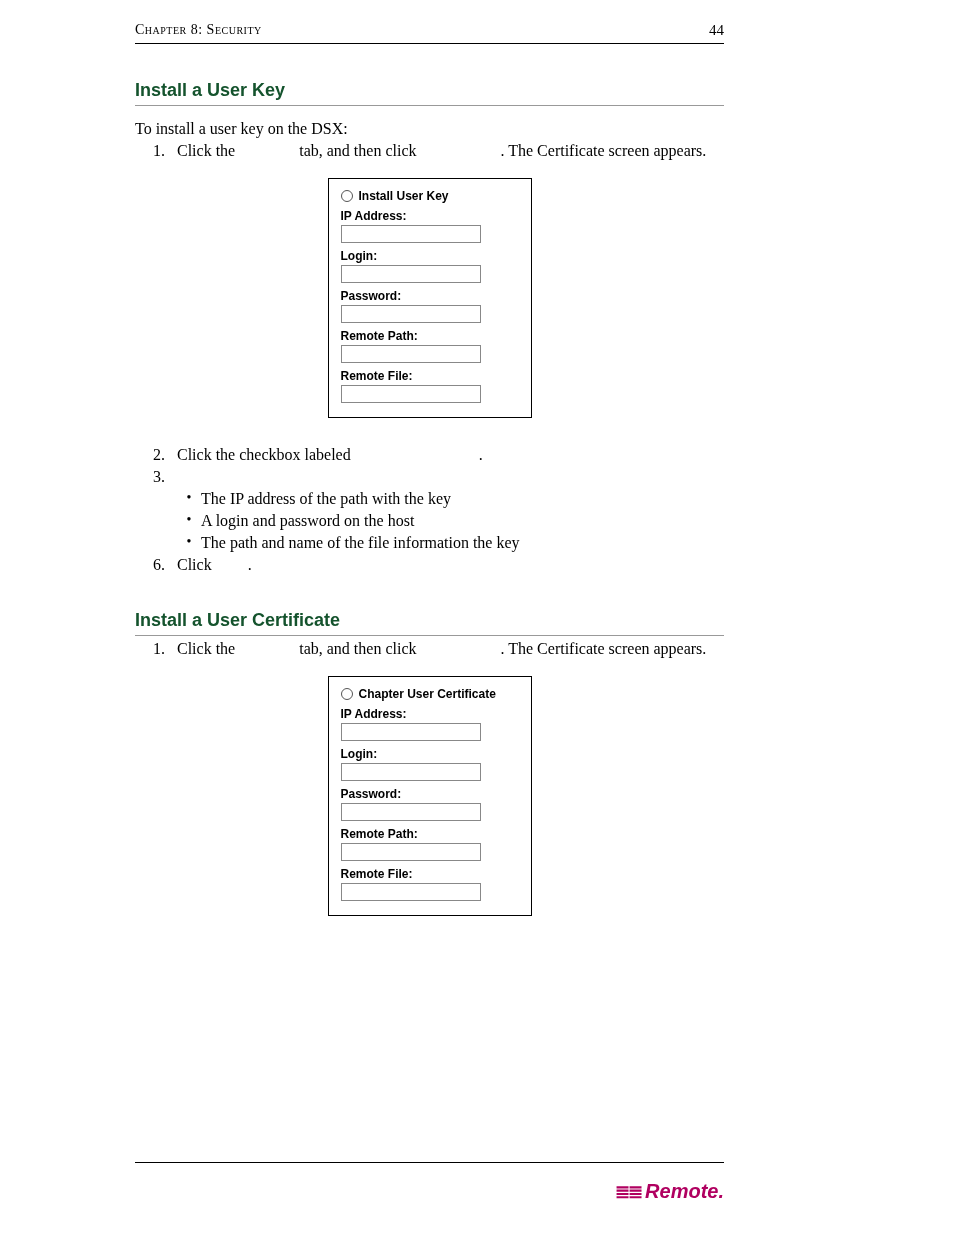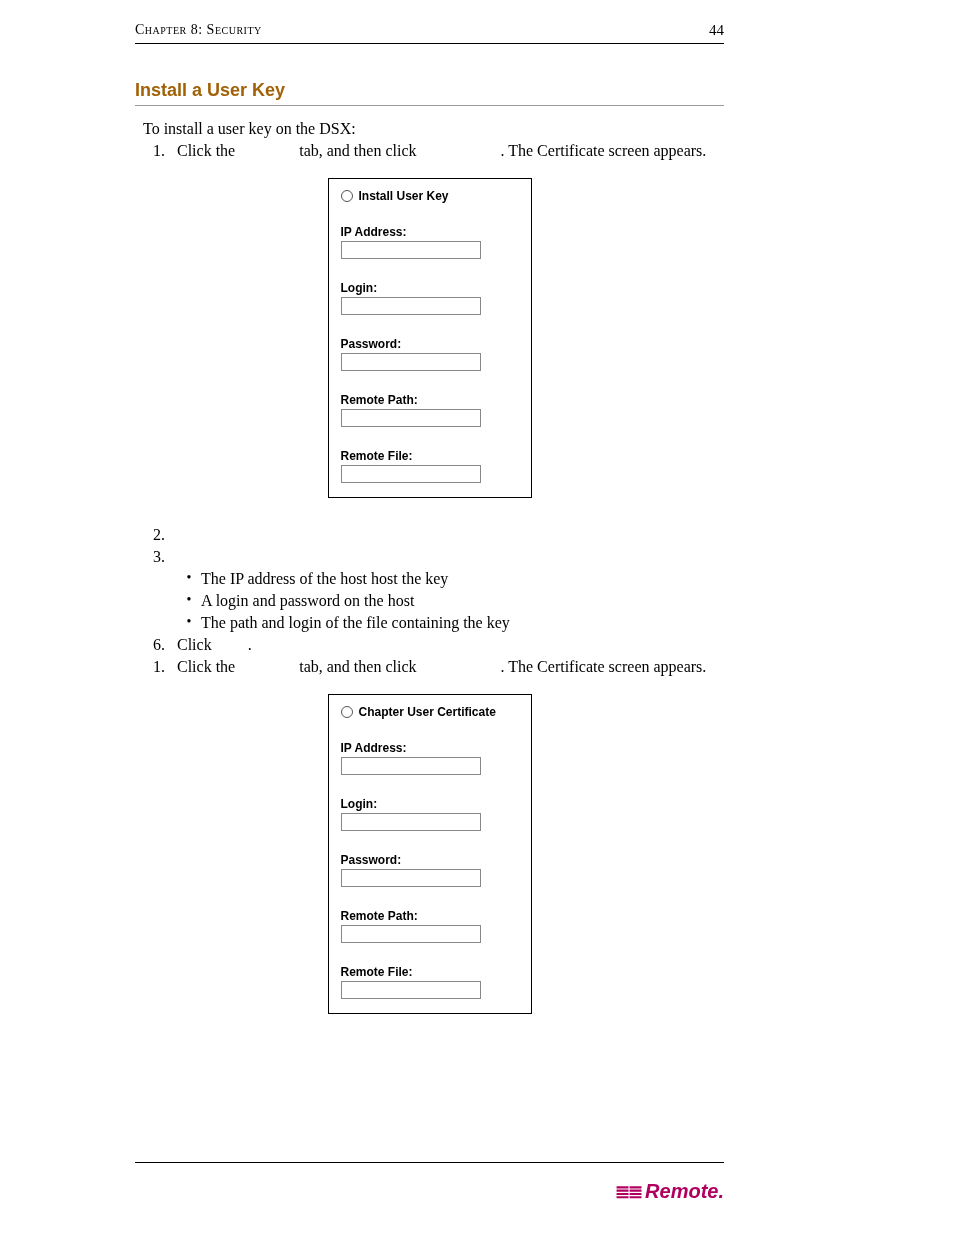--- a/index.html
+++ b/index.html
@@ -27,31 +27,30 @@
   .chapter {
     font-variant: small-caps;
     letter-spacing: 0.5px;
   }
   .pgno {
     font-size: 15px;
   }
   .section-heading {
     font-family: Arial, "Helvetica Neue", Helvetica, sans-serif;
     font-weight: 900;
-    color: #a16207;
+    color: #14532d;
     font-size: 18px;
     margin-top: 36px;
     margin-bottom: 4px;
     padding-bottom: 4px;
     border-bottom: 1px solid #999;
   }
   .intro {
     margin-top: 14px;
     margin-bottom: 2px;
-    margin-left: 8px;
   }
   .ol {
     margin: 0;
     padding: 0;
   }
   .li {
     display: flex;
     margin-top: 4px;
   }
   .li-num {
@@ -93,21 +92,21 @@
   }
   .radio-circle {
     width: 12px;
     height: 12px;
     border: 1px solid #555;
     border-radius: 50%;
     box-sizing: border-box;
   }
   .field-label {
     font-weight: bold;
-    margin-top: 22px;
+    margin-top: 6px;
     margin-bottom: 2px;
     font-size: 12px;
   }
   .field-input {
     width: 140px;
     height: 18px;
     border: 1px solid #888;
     background: #fff;
     box-sizing: border-box;
     font-size: 12px;
@@ -182,46 +181,52 @@
       <div class="field-label">Remote Path:</div>
       <input class="field-input" style="">
       <div class="field-label">Remote File:</div>
       <input class="field-input" style="">
     </div>
   </div>
 
   <div class="ol">
     <div class="li">
       <span class="li-num">2.</span>
+      <span>
+        <span>Click the checkbox labeled </span>
+        <span style="display:inline-block;width:120px"></span>
+        <span>.</span>
+      </span>
     </div>
     <div class="li">
       <span class="li-num">3.</span>
     </div>
     <div class="ul-li">
       <span class="bullet">•</span>
-      <span>The IP address of the host host the key</span>
+      <span>The IP address of the path with the key</span>
     </div>
     <div class="ul-li">
       <span class="bullet">•</span>
       <span>A login and password on the host</span>
     </div>
     <div class="ul-li">
       <span class="bullet">•</span>
-      <span>The path and login of the file containing the key</span>
+      <span>The path and name of the file information the key</span>
     </div>
     <div class="li">
       <span class="li-num">6.</span>
       <span>
         <span>Click </span>
         <span style="display:inline-block;width:28px"></span>
         <span>.</span>
       </span>
     </div>
   </div>
 
+  <div class="section-heading">Install a User Certificate</div>
 
 
   <div class="ol">
     <div class="li">
       <span class="li-num">1.</span>
       <span>
         <span>Click the </span>
         <span style="display:inline-block;width:56px"></span>
         <span> tab, and then click </span>
         <span style="display:inline-block;width:76px"></span>

